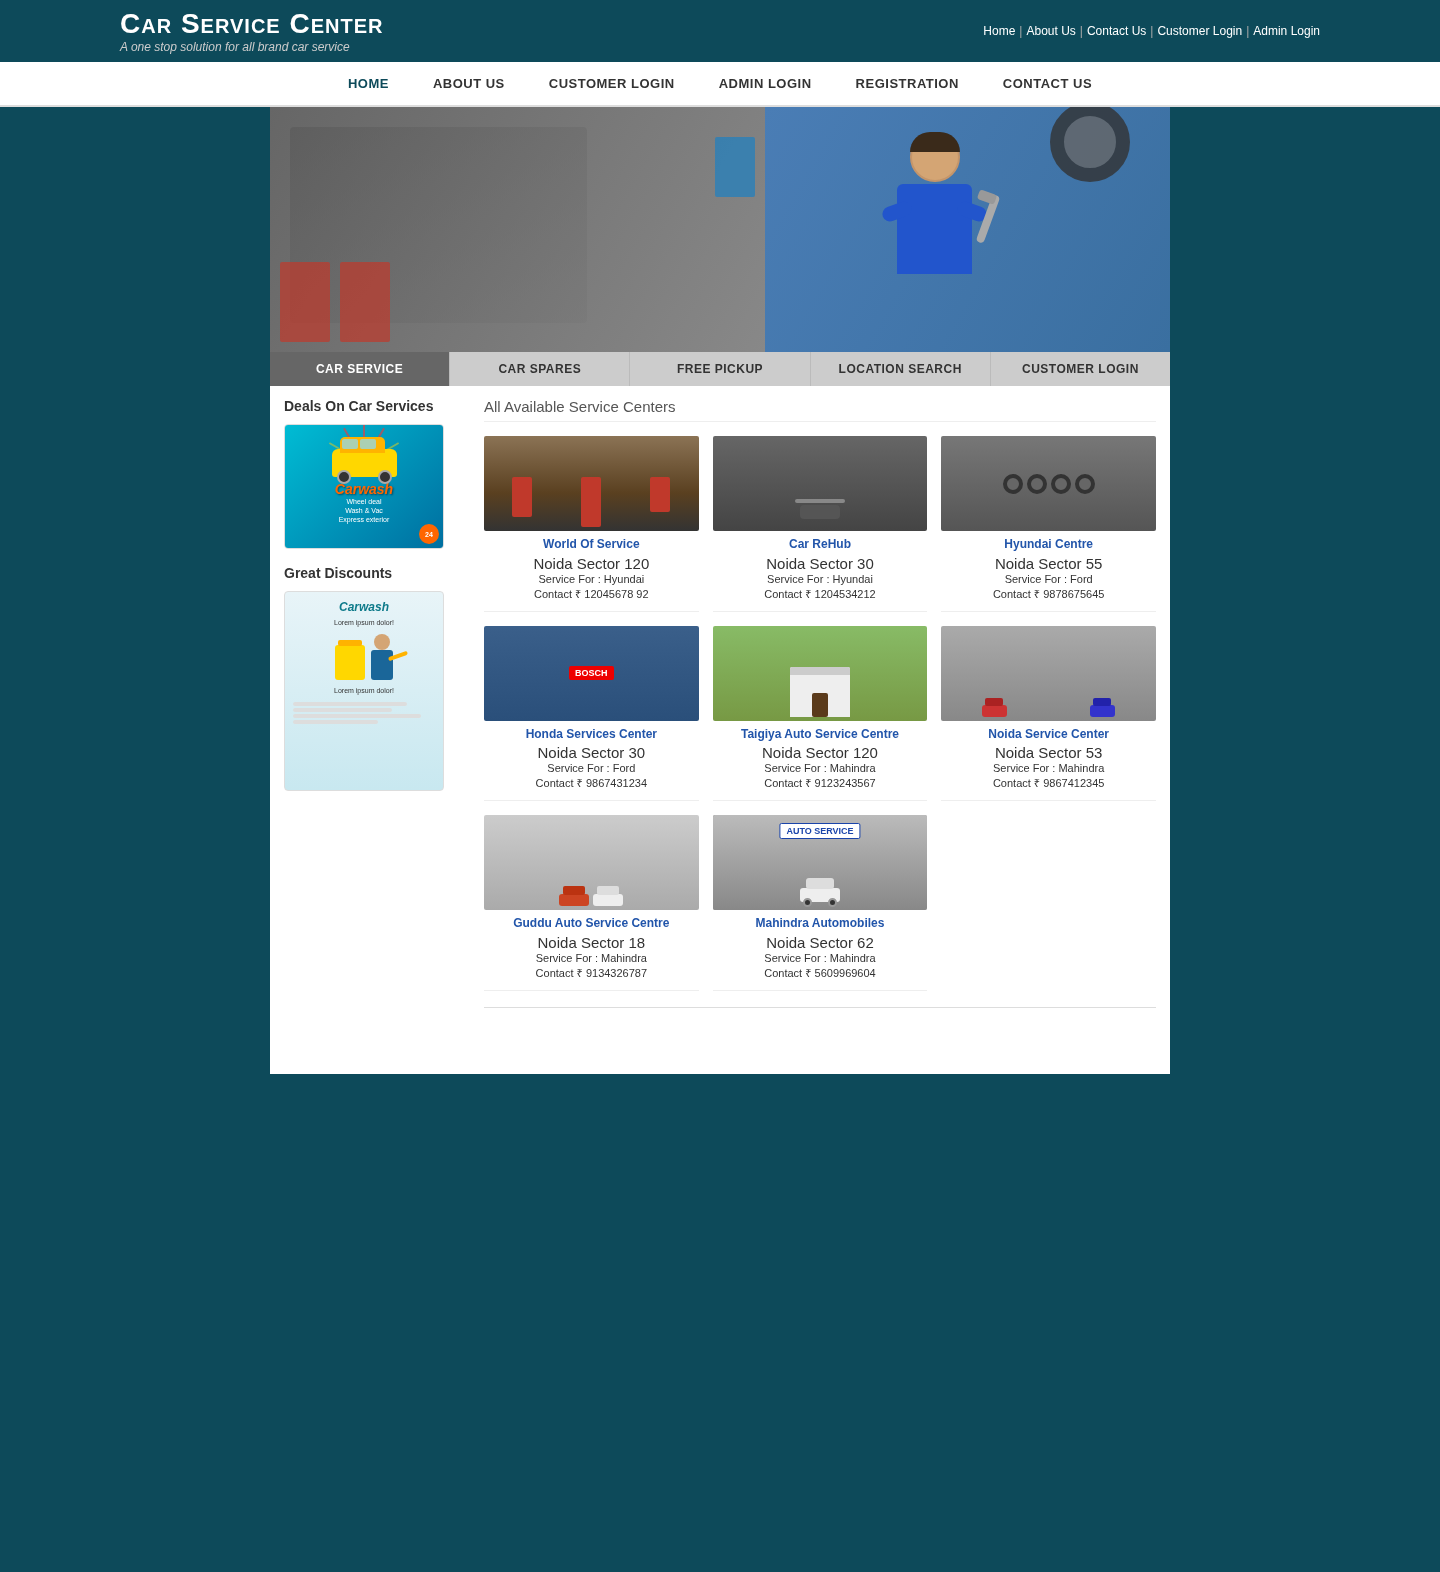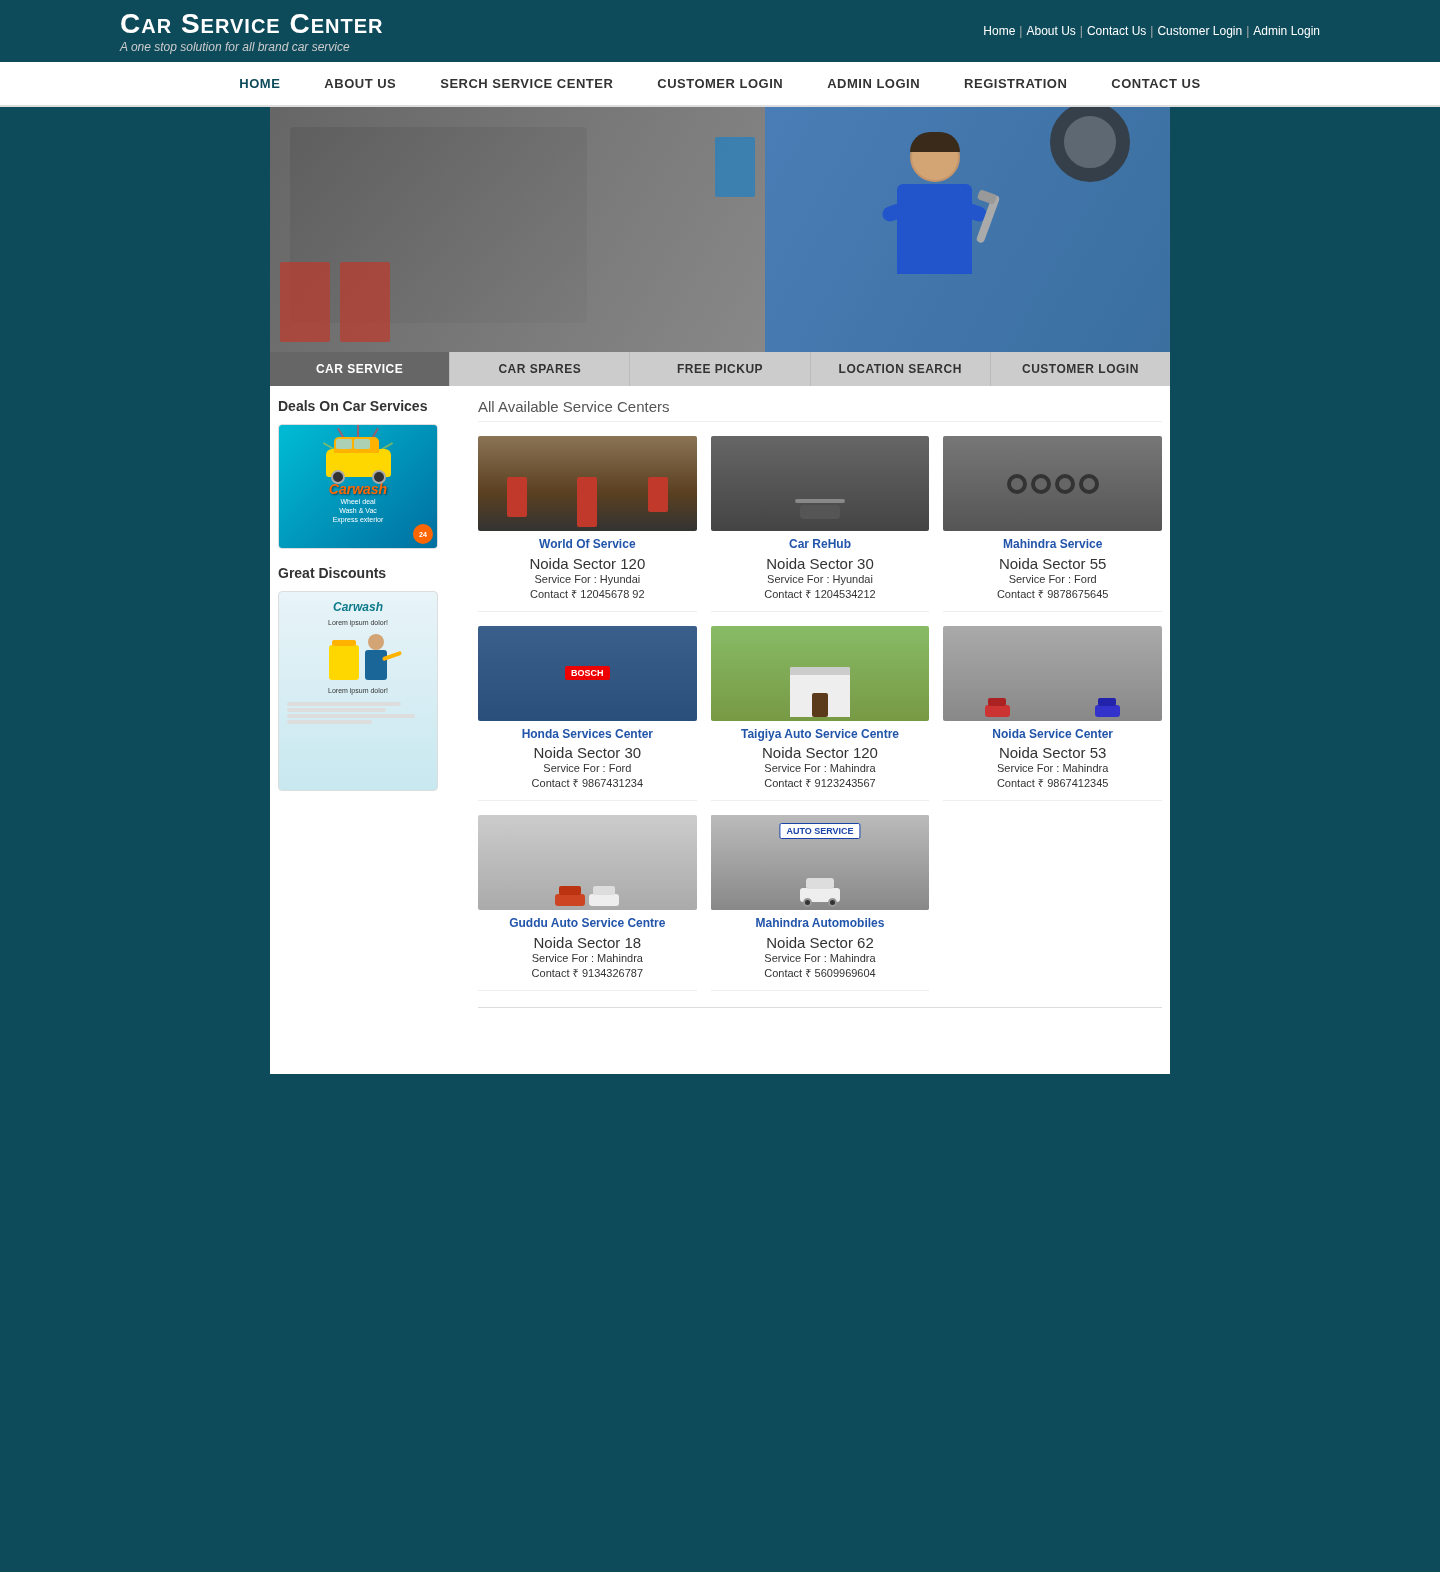--- a/index.html
+++ b/index.html
@@ -296,21 +296,20 @@
     <span>|</span>
     <a href="#">Customer Login</a>
     <span>|</span>
     <a href="#">Admin Login</a>
   </div>
 </div>
 
 <nav class="main-nav">
   <a href="#" class="active">HOME</a>
   <a href="#">ABOUT US</a>
-  <a href="#">SERCH SERVICE CENTER</a>
   <a href="#">CUSTOMER LOGIN</a>
   <a href="#">ADMIN LOGIN</a>
   <a href="#">REGISTRATION</a>
   <a href="#">CONTACT US</a>
 </nav>
 
 <div style="max-width:900px;margin:0 auto;">
 
   <div class="hero-image">
     <div class="hero-image-left">
@@ -346,21 +345,21 @@
     <div class="hero-tab active">CAR SERVICE</div>
     <div class="hero-tab">CAR SPARES</div>
     <div class="hero-tab">FREE PICKUP</div>
     <div class="hero-tab">LOCATION SEARCH</div>
     <div class="hero-tab">CUSTOMER LOGIN</div>
   </div>
 </div>
 
 <div style="max-width:900px;margin:0 auto;background:white;">
   <div style="height:12px;background:white;"></div>
-  <div class="content-layout" style="padding:0 8px 20px;">
+  <div class="content-layout" style="padding:0 14px 20px;">
 
     <div class="left-sidebar">
       <div class="sidebar-section-title">Deals On Car Services</div>
 
       <div class="deal-image">
         <div class="carwash-ad">
 
           <div style="position:relative;margin-bottom:4px;">
 
             <div style="position:absolute;top:50%;left:50%;transform:translate(-50%,-50%);width:80px;height:80px;">
@@ -455,21 +454,21 @@
         </div>
         <div class="service-card">
           <div class="service-card-image garage3">
             <div style="width:100%;height:100%;background:linear-gradient(180deg,#777 0%,#555 100%);display:flex;flex-wrap:wrap;align-items:center;justify-content:center;gap:4px;padding:4px;">
               <div style="width:20px;height:20px;border-radius:50%;border:4px solid #333;background:#666;"></div>
               <div style="width:20px;height:20px;border-radius:50%;border:4px solid #333;background:#666;"></div>
               <div style="width:20px;height:20px;border-radius:50%;border:4px solid #333;background:#666;"></div>
               <div style="width:20px;height:20px;border-radius:50%;border:4px solid #333;background:#666;"></div>
             </div>
           </div>
-          <div class="service-card-name">Mahindra Service</div>
+          <div class="service-card-name">Hyundai Centre</div>
           <div class="service-card-location">Noida Sector 55</div>
           <div class="service-card-service">Service For : Ford</div>
           <div class="service-card-contact">Contact ₹ 9878675645</div>
         </div>
       </div>
 
       <div class="service-grid">
         <div class="service-card">
           <div class="service-card-image garage4">
             <div style="width:100%;height:100%;background:linear-gradient(180deg,#3a5f8a 0%,#2a4f7a 100%);display:flex;align-items:center;justify-content:center;">

